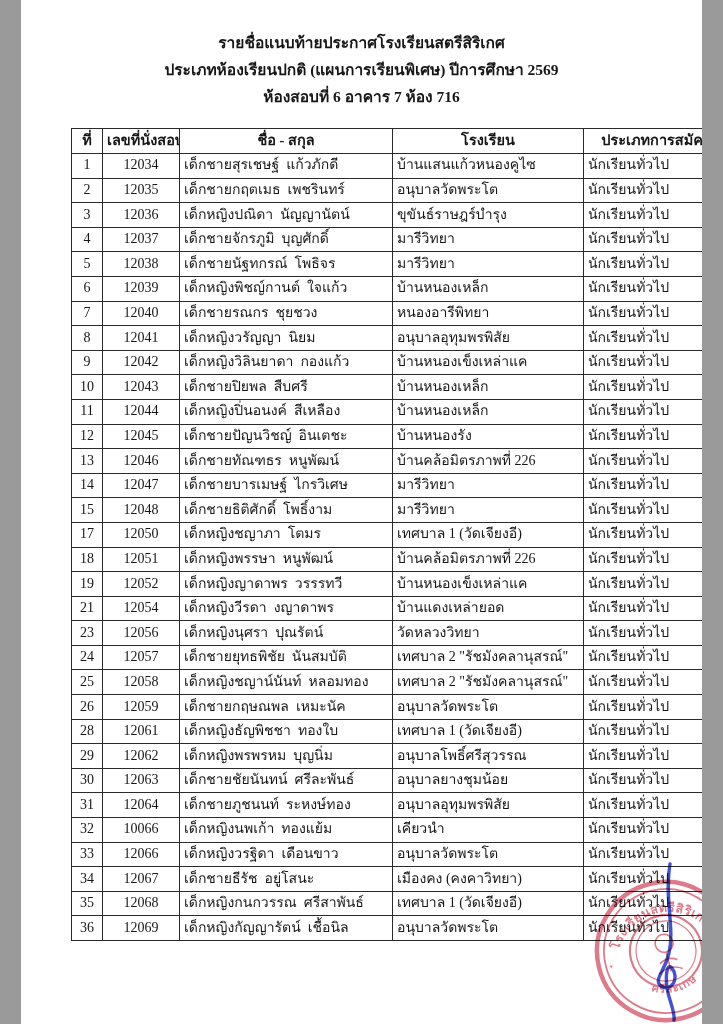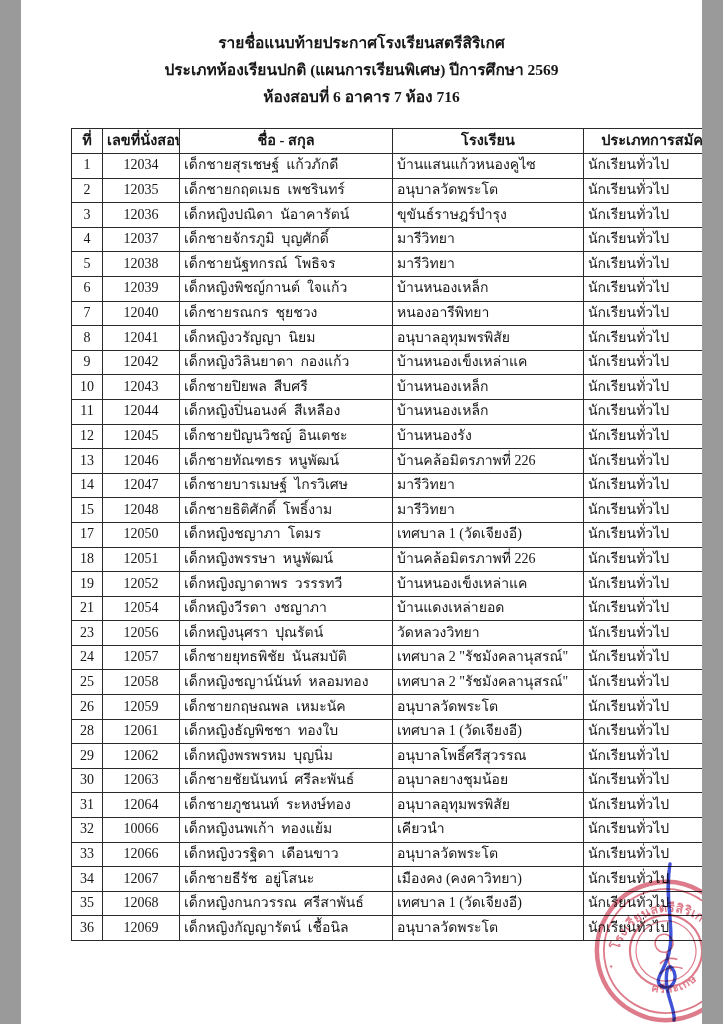--- a/index.html
+++ b/index.html
@@ -109,21 +109,21 @@
         <tr>
           <td class="cell-no">2</td>
           <td class="cell-seat">12035</td>
           <td class="cell-name">เด็กชายกฤตเมธ  เพชรินทร์</td>
           <td class="cell-school">อนุบาลวัดพระโต</td>
           <td class="cell-type">นักเรียนทั่วไป</td>
         </tr>
         <tr>
           <td class="cell-no">3</td>
           <td class="cell-seat">12036</td>
-          <td class="cell-name">เด็กหญิงปณิดา  นัอาคารัตน์</td>
+          <td class="cell-name">เด็กหญิงปณิดา  นัญญานัตน์</td>
           <td class="cell-school">ขุขันธ์ราษฎร์บำรุง</td>
           <td class="cell-type">นักเรียนทั่วไป</td>
         </tr>
         <tr>
           <td class="cell-no">4</td>
           <td class="cell-seat">12037</td>
           <td class="cell-name">เด็กชายจักรภูมิ  บุญศักดิ์</td>
           <td class="cell-school">มารีวิทยา</td>
           <td class="cell-type">นักเรียนทั่วไป</td>
         </tr>
@@ -221,21 +221,21 @@
         <tr>
           <td class="cell-no">19</td>
           <td class="cell-seat">12052</td>
           <td class="cell-name">เด็กหญิงญาดาพร  วรรรทวี</td>
           <td class="cell-school">บ้านหนองเข็งเหล่าแค</td>
           <td class="cell-type">นักเรียนทั่วไป</td>
         </tr>
         <tr>
           <td class="cell-no">21</td>
           <td class="cell-seat">12054</td>
-          <td class="cell-name">เด็กหญิงวีรดา  งชญาภา</td>
+          <td class="cell-name">เด็กหญิงวีรดา  งญาดาพร</td>
           <td class="cell-school">บ้านแดงเหล่ายอด</td>
           <td class="cell-type">นักเรียนทั่วไป</td>
         </tr>
         <tr>
           <td class="cell-no">23</td>
           <td class="cell-seat">12056</td>
           <td class="cell-name">เด็กหญิงนุศรา  ปุณรัตน์</td>
           <td class="cell-school">วัดหลวงวิทยา</td>
           <td class="cell-type">นักเรียนทั่วไป</td>
         </tr>

